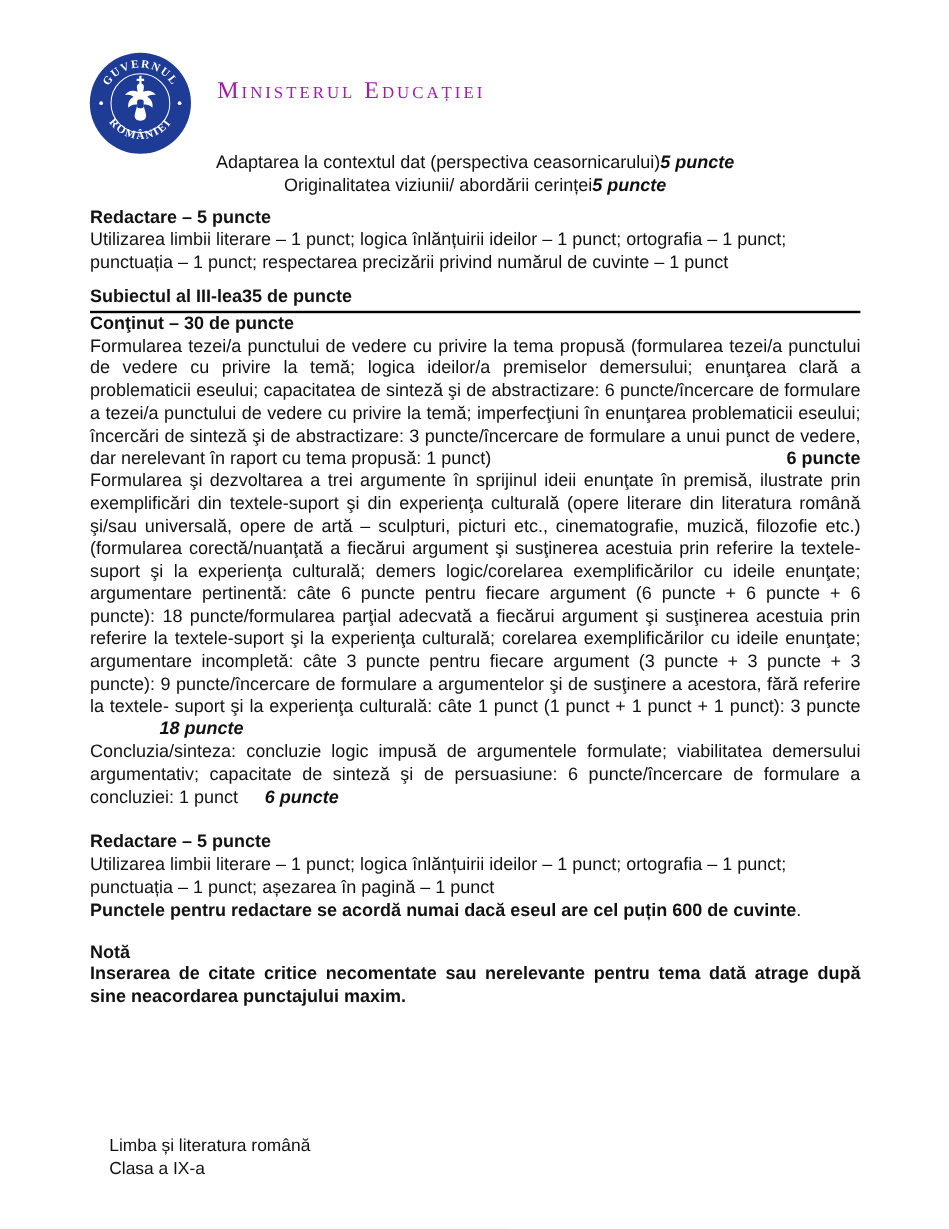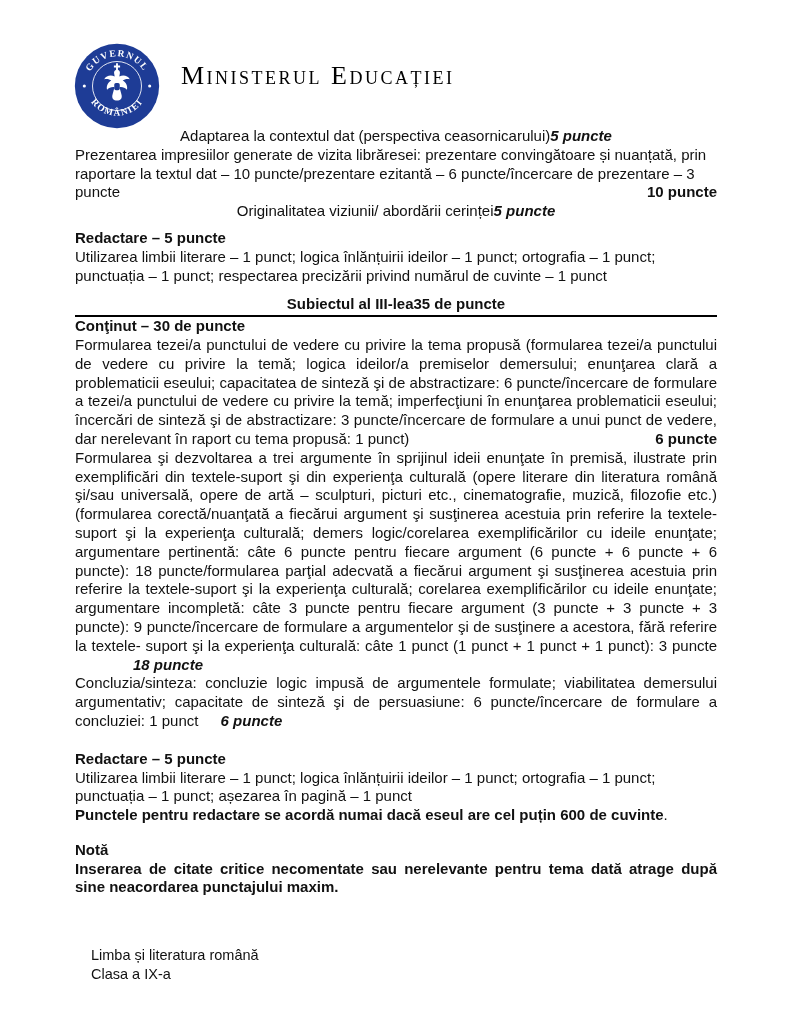--- a/index.html
+++ b/index.html
@@ -13,37 +13,37 @@
     font-size:15px;line-height:18.8px;color:#111;
     overflow:hidden;
   }
   .content{position:absolute;left:75px;top:127px;width:642px;}
   
   .seal{position:absolute;left:74px;top:43px;width:86px;height:86px;}
   .ministry{
     position:absolute;left:181px;top:67px;
     font-family:"Liberation Serif", serif;
     font-variant:small-caps;
-    font-size:26px;letter-spacing:2.5px;color:#000000;
+    font-size:20px;letter-spacing:2.5px;color:#a21caf;
   }
   
   .row{display:flex;justify-content:center;align-items:baseline;}
   .pblock{position:relative;text-align:justify;}
   .leftblock{position:relative;text-align:left;}
   .pts{font-weight:bold;white-space:nowrap;font-style:italic;}
   .pts-abs{position:absolute;right:0;bottom:0;font-weight:bold;white-space:nowrap;background:#fff;}
   .pts-gap-wide{margin-left:58px;}
   .pts-gap{margin-left:18px;}
   .h{font-weight:bold;}
   .mt-s{margin-top:8px;}
   .mt-m{margin-top:10px;}
   .mt-l{margin-top:16px;}
   .mt-xl{margin-top:19px;}
   .subject-row{
-    display:flex;justify-content:center;align-items:baseline;
+    display:flex;justify-content:flex-start;align-items:baseline;
     font-weight:bold;border-bottom:2px solid #000;padding-bottom:1px;
   }
   .nota-body{font-weight:bold;text-align:justify;}
   .footer{position:absolute;left:91px;top:946px;font-size:14.5px;line-height:18.5px;}
   .run-n{font-style:normal;font-weight:normal;}
   .run-i{}
   .run-b{font-weight:bold;}
 </style>
 </head>
 <body>
@@ -74,24 +74,20 @@
     </svg>
   </div>
 
   <div class="ministry">Ministerul Educației</div>
 
   <div class="content">
 
     <div class="row">
       <span>Adaptarea la contextul dat (perspectiva ceasornicarului)</span>
       <span class="pts">5 puncte</span>
-    </div>
-    <div class="leftblock">
-      <span>Prezentarea impresiilor generate de vizita librăresei: prezentare convingătoare și nuanțată, prin raportare la textul dat –  10 puncte/prezentare ezitantă – 6 puncte/încercare de prezentare – 3 puncte</span>
-      <span class="pts-abs">10 puncte</span>
     </div>
     <div class="row">
       <span>Originalitatea viziunii/ abordării cerinței</span>
       <span class="pts">5 puncte</span>
     </div>
 
     <div class="h mt-s">Redactare – 5 puncte</div>
     <div class="leftblock">Utilizarea limbii literare – 1 punct; logica înlănțuirii ideilor – 1 punct; ortografia – 1 punct; punctuația – 1 punct; respectarea precizării privind numărul de cuvinte – 1 punct</div>
 
     <div class="subject-row mt-m">

